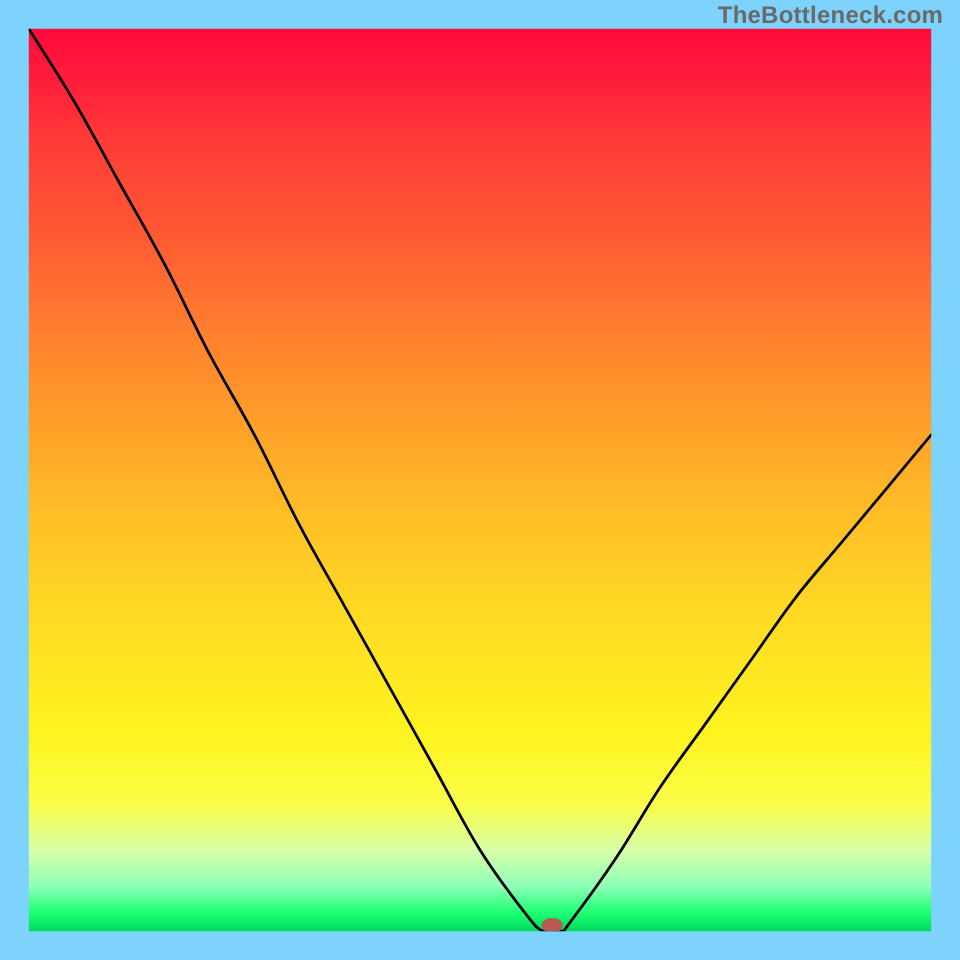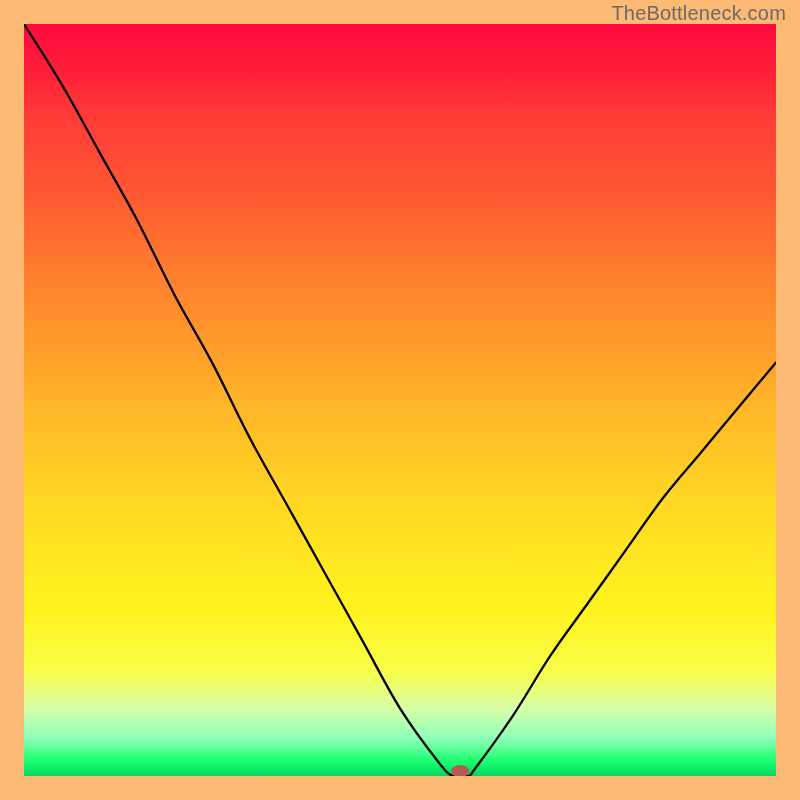--- a/index.html
+++ b/index.html
@@ -8,21 +8,22 @@
     width: 800px;
     height: 800px;
     background: #000;
     overflow: hidden;
     font-family: Arial, Helvetica, sans-serif;
   }
   .frame {
     position: relative;
     width: 800px;
     height: 800px;
-    background: #fdba74;
+    background: #7dd3fc;
+    font-weight: bold;
   }
   .attribution {
     position: absolute;
     top: 2px;
     right: 14px;
     color: #6a6a6a;
     font-size: 20px;
     letter-spacing: 0.2px;
     z-index: 5;
   }

